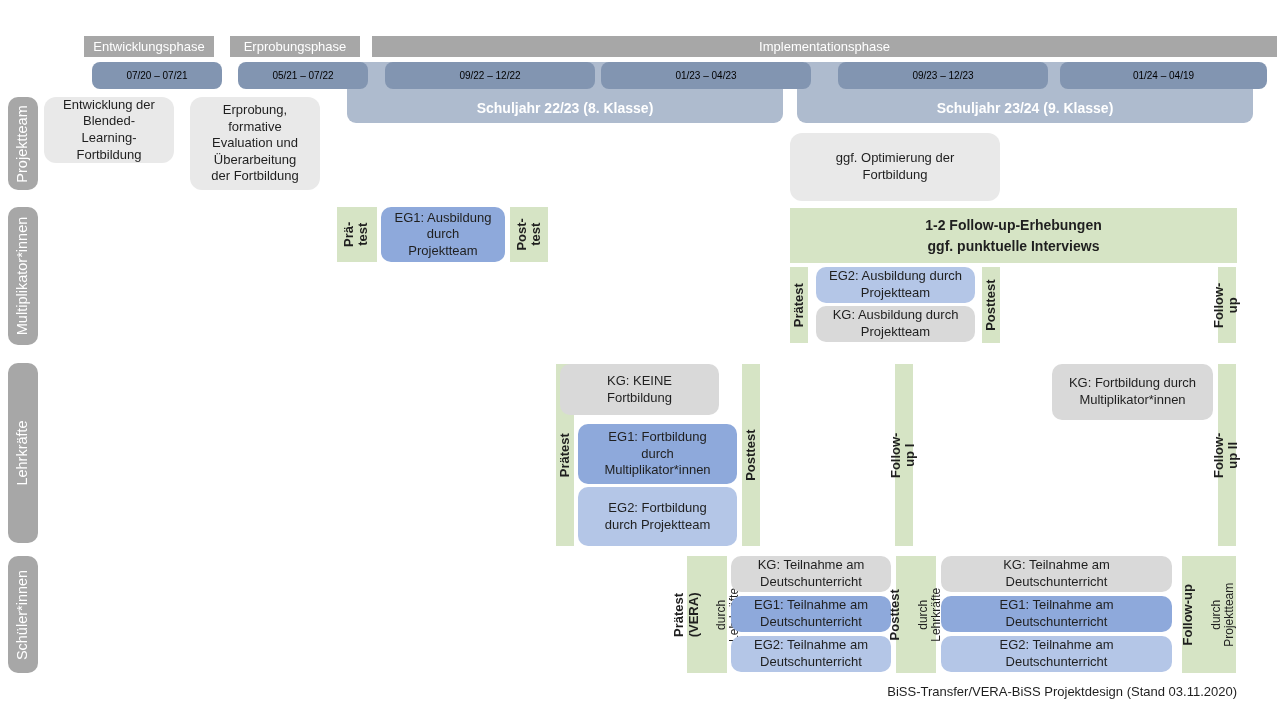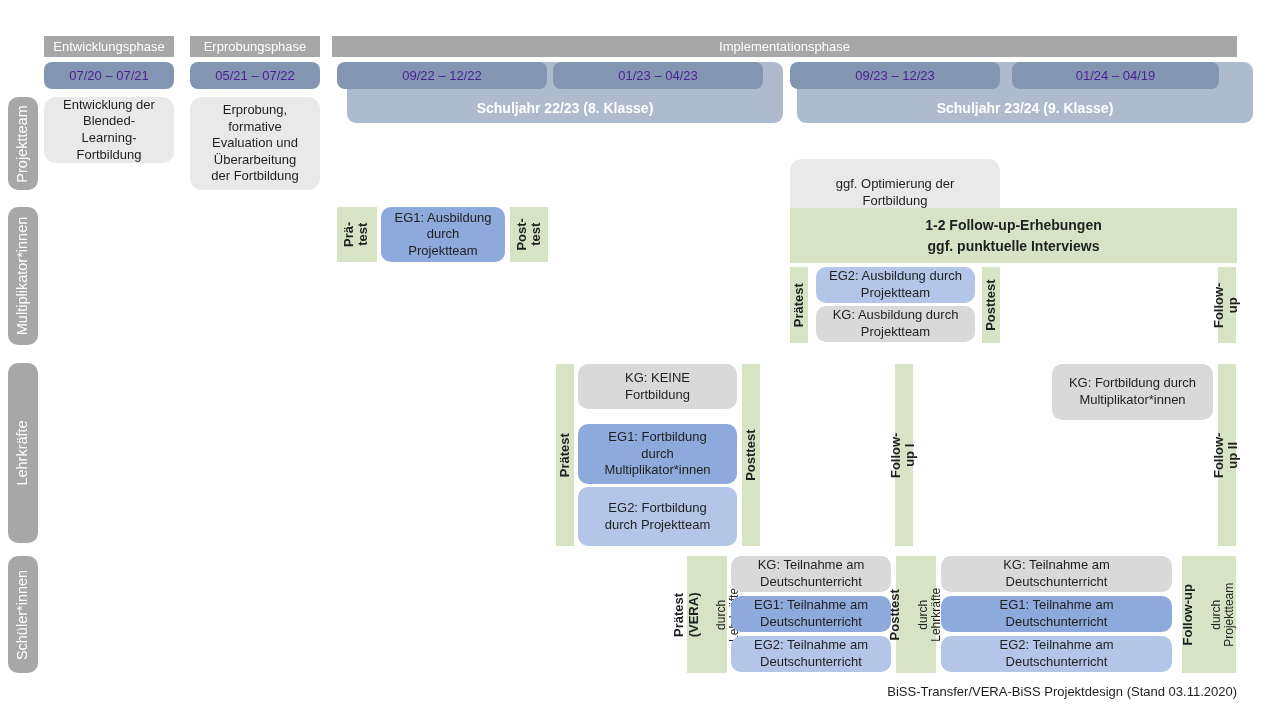--- a/index.html
+++ b/index.html
@@ -4,22 +4,22 @@
 <style>
   html,body{margin:0;padding:0;background:#fff;}
   .canvas{
     position:relative;width:1280px;height:720px;background:#ffffff;overflow:hidden;
     font-family:"Liberation Sans", sans-serif;color:#1f1f1f;
   }
   .abs{position:absolute;}
   .pre{white-space:pre-line;}
 
   
-  .phase-bar{background:#a7a7a7;color:#fff;font-size:13px;display:flex;align-items:center;justify-content:center;}
-  .date-bar{background:#8295b1;color:#4c1d95;font-size:13px;border-radius:8px;display:flex;align-items:center;justify-content:center;}
+  .phase-bar{background:#a7a7a7;color:#fff;font-size:13px;display:flex;align-items:center;justify-content:center;margin-left:40px;}
+  .date-bar{background:#8295b1;color:#000000;font-size:10px;border-radius:8px;display:flex;align-items:center;justify-content:center;margin-left:48px;}
   .sj-bar{background:#aebbce;color:#fff;font-size:14px;font-weight:bold;border-radius:9px;display:flex;align-items:flex-end;justify-content:center;padding-bottom:7px;box-sizing:border-box;margin-left:16px;}
 
   
   .row-label{background:#a7a7a7;border-radius:10px;display:flex;align-items:center;justify-content:center;}
   .row-label .vrot{color:#fff;font-weight:400;font-size:14.5px;white-space:nowrap;}
 
   
   .box{display:flex;align-items:center;justify-content:center;text-align:center;
        font-size:13px;line-height:1.28;border-radius:10px;white-space:pre-line;}
   .box-lgray{background:#e9e9e9;}
@@ -75,21 +75,21 @@
 
   <div class="abs box box-lgray" style="left:44px;top:97px;width:130px;height:66px;border-radius:12px;">Entwicklung der
 Blended-
 Learning-
 Fortbildung</div>
   <div class="abs box box-lgray" style="left:190px;top:97px;width:130px;height:93px;border-radius:12px;">Erprobung,
 formative
 Evaluation und
 Überarbeitung
 der Fortbildung</div>
-  <div class="abs box box-lgray" style="left:790px;top:133px;width:210px;height:68px;border-radius:12px;margin-top:26px;">ggf. Optimierung der
+  <div class="abs box box-lgray" style="left:790px;top:133px;width:210px;height:68px;border-radius:12px;">ggf. Optimierung der
 Fortbildung</div>
 
   <div class="abs green gbar" style="left:337px;top:207px;width:40px;height:55px;">
     <span class="vrot">Prä-
 test</span>
   </div>
   <div class="abs box box-eg1" style="left:381px;top:207px;width:124px;height:55px;">EG1: Ausbildung
 durch
 Projektteam</div>
   <div class="abs green gbar" style="left:510px;top:207px;width:38px;height:55px;">
@@ -110,21 +110,21 @@
   <div class="abs green gbar" style="left:982px;top:267px;width:18px;height:76px;">
     <span class="vrot">Posttest</span>
   </div>
   <div class="abs green gbar" style="left:1218px;top:267px;width:18px;height:76px;">
     <span class="vrot">Follow-up</span>
   </div>
 
   <div class="abs green gbar" style="left:556px;top:364px;width:18px;height:182px;">
     <span class="vrot">Prätest</span>
   </div>
-  <div class="abs box box-kg" style="left:578px;top:364px;width:159px;height:45px;">KG: KEINE
+  <div class="abs box box-kg" style="left:560px;top:364px;width:159px;height:51px;">KG: KEINE
 Fortbildung</div>
   <div class="abs box box-eg1" style="left:578px;top:424px;width:159px;height:60px;">EG1: Fortbildung
 durch
 Multiplikator*innen</div>
   <div class="abs box box-eg2" style="left:578px;top:487px;width:159px;height:59px;">EG2: Fortbildung
 durch Projektteam</div>
   <div class="abs green gbar" style="left:742px;top:364px;width:18px;height:182px;">
     <span class="vrot">Posttest</span>
   </div>
   <div class="abs green gbar" style="left:895px;top:364px;width:18px;height:182px;">

